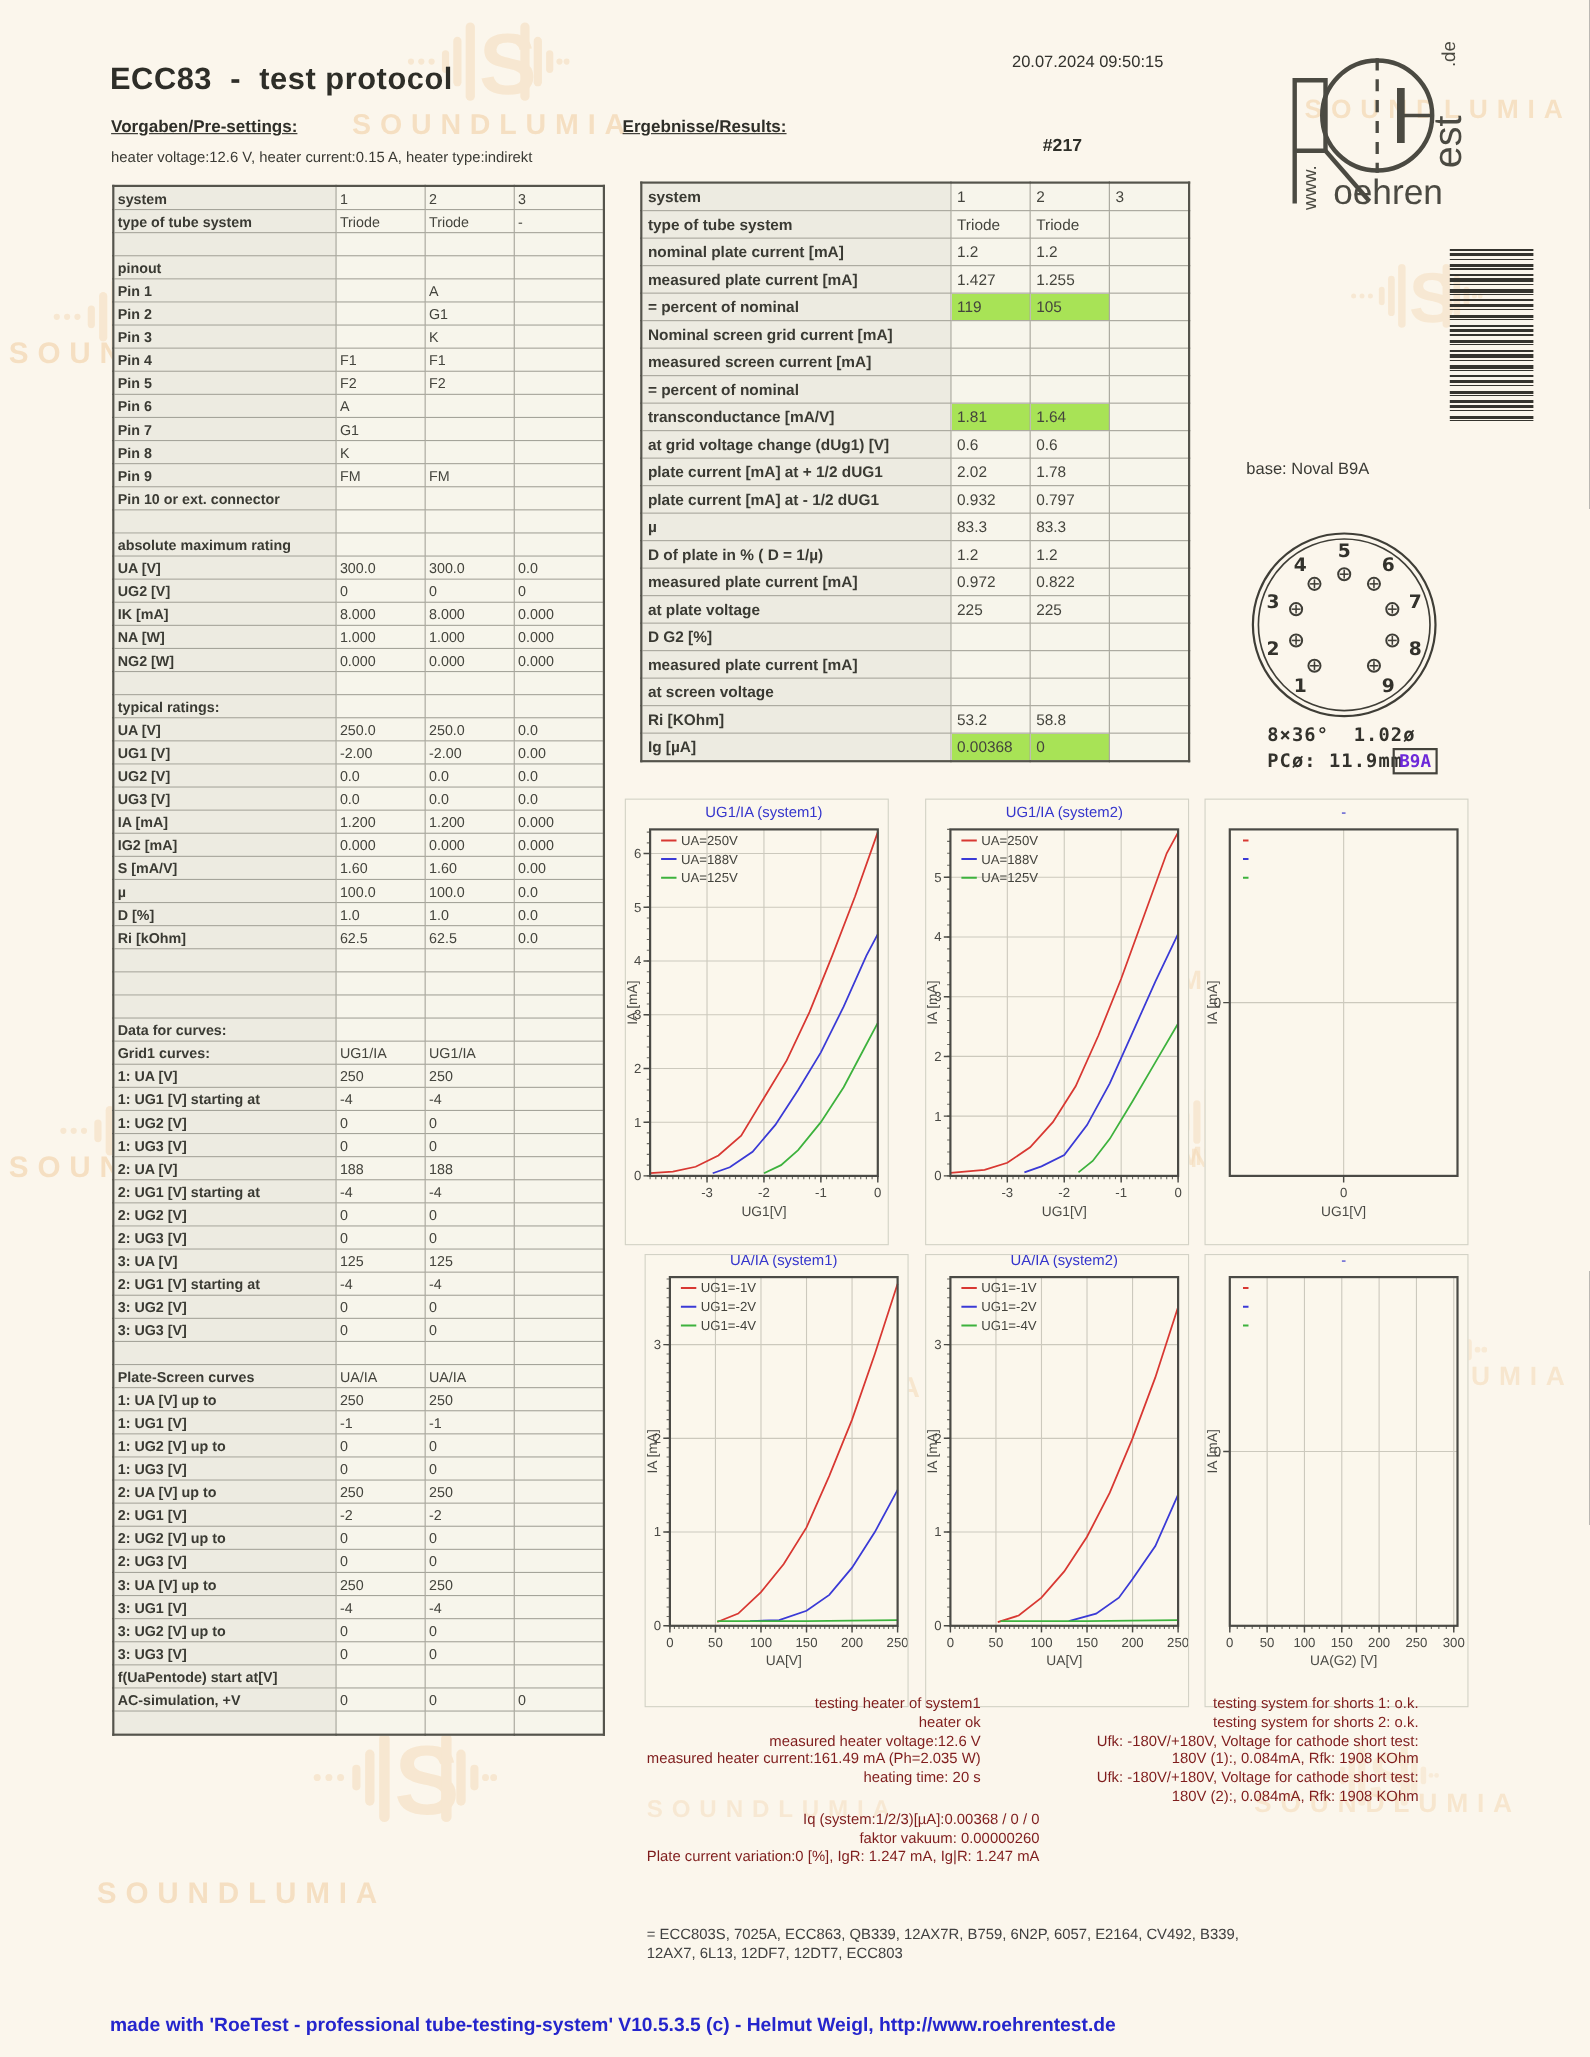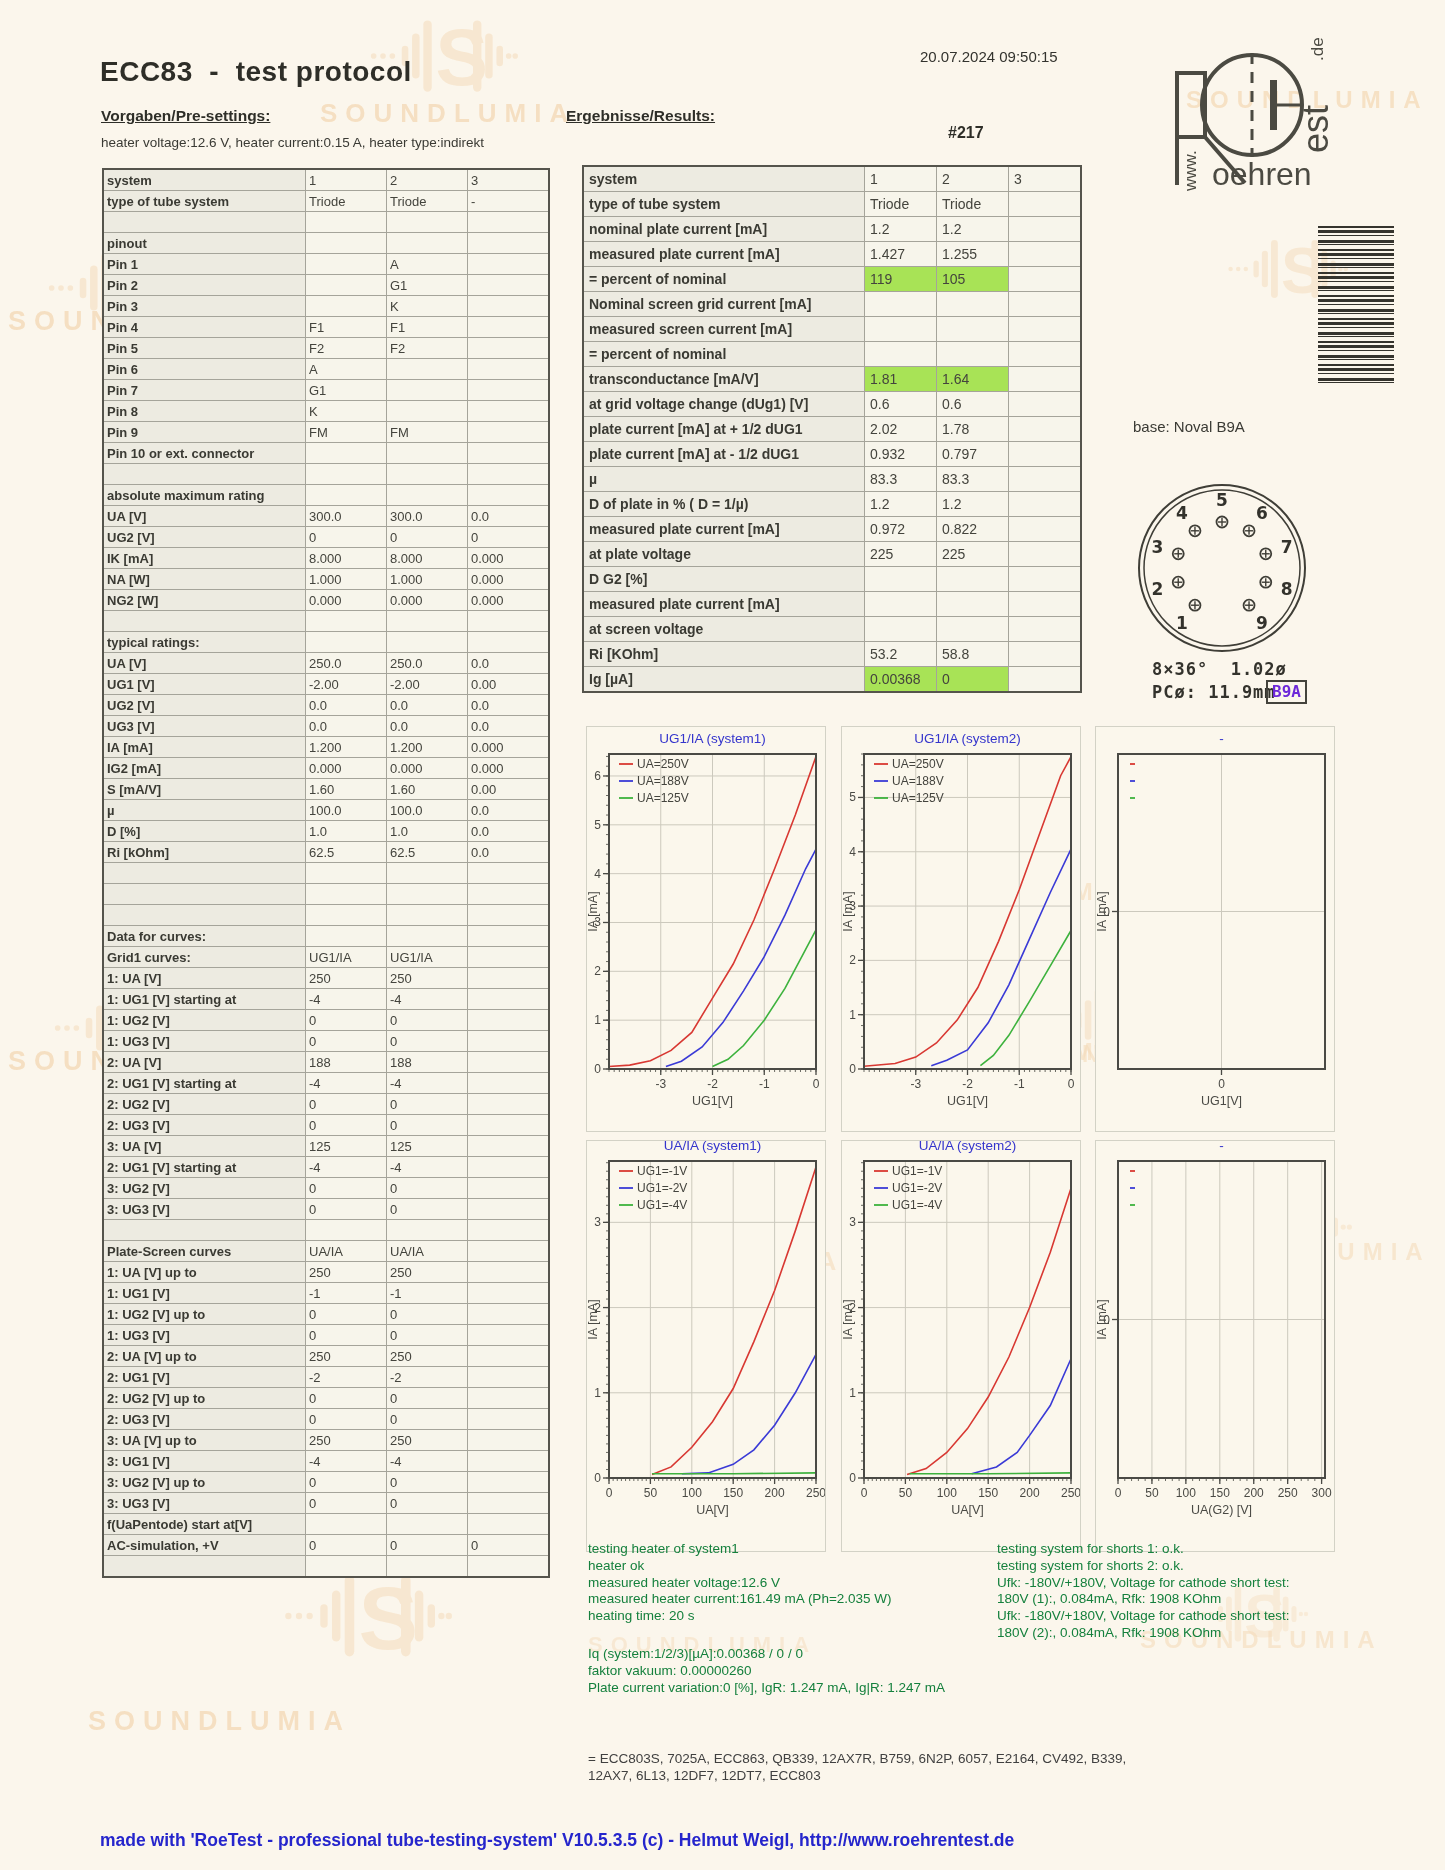--- a/index.html
+++ b/index.html
@@ -32,21 +32,21 @@
   .chart-cell{position:absolute; border:1px solid #d3d2c6; background:#fbf7ec;}
   
   #base-label{left:1133px; top:418px; font-size:15px; color:#3a3a34;}
   #socket-box{left:1130px; top:440px;}
   #pin-spec{left:1152px; top:658px; font-family:"DejaVu Sans Mono", monospace; font-weight:bold; font-size:17px; color:#33322c; line-height:23px; letter-spacing:1px; white-space:pre;}
   #b9a-badge{left:1266px; top:680px; font-family:"DejaVu Sans Mono", monospace; font-weight:bold; font-size:16px; color:#6d28d9; border:2px solid #44433c; padding:0 4px; line-height:20px;}
   
   #barcode{left:1318px; top:226px; width:76px; height:160px;
     background:repeating-linear-gradient(180deg,#35342e 0 2px,rgba(0,0,0,0) 2px 4px,#35342e 4px 7px,rgba(0,0,0,0) 7px 9px,#35342e 9px 10px,rgba(0,0,0,0) 10px 14px,#35342e 14px 17px,rgba(0,0,0,0) 17px 18px,#35342e 18px 19px,rgba(0,0,0,0) 19px 23px);}
   
-  .note-block{font-size:13.5px; line-height:16.8px; color:#15803d;}
+  .note-block{font-size:13.5px; line-height:16.8px; color:#7f1d1d;text-align:right;}
   #notes-left{left:588px; top:1541px;}
   #notes-right{left:997px; top:1541px;}
   #iq-block{left:588px; top:1646px;}
   #equivalents{left:588px; top:1750px; width:560px; font-size:13.5px; line-height:17px; color:#404040; white-space:pre-line;}
   #footer{left:100px; top:1830px; font-size:17.5px; font-weight:bold; color:#2525cc;}
   
   .wm-text{position:absolute; font-weight:bold; color:#f5dcbb; letter-spacing:8px; white-space:nowrap; pointer-events:none;}
   .wm-icon{position:absolute; pointer-events:none;}
 </style>
 </head>
@@ -740,21 +740,21 @@
         <circle cx="119.03812160545377" cy="165.21478174124758" r="5.5" fill="none" stroke="#3f3e37" stroke-width="1.8"></circle>
         <line x1="115.03812160545377" y1="165.21478174124758" x2="123.03812160545377" y2="165.21478174124758" stroke="#3f3e37" stroke-width="1.4"></line>
         <line x1="119.03812160545377" y1="161.21478174124758" x2="119.03812160545377" y2="169.21478174124758" stroke="#3f3e37" stroke-width="1.4"></line>
         <text x="131.96939715588817" y="189.0131556174964" text-anchor="middle" font-size="17" font-weight="bold" fill="#33322c" font-family="DejaVu Sans, sans-serif">9</text>
       </g>
     </svg>
   <div class="abs" id="pin-spec"><span>8×36°  1.02ø</span><br><span>PCø: 11.9mm</span></div>
   <div class="abs" id="b9a-badge">B9A</div>
 
   <div id="charts">
-      <div class="chart-cell" style="left: 586px; top: 726px; width: 238px; height: 404px;"><svg width="238" height="404">
+      <div class="chart-cell" style="left: 568px; top: 726px; width: 238px; height: 404px;"><svg width="238" height="404">
           <text x="125.5" y="16" text-anchor="middle" font-size="13.5" fill="#3535cc" font-family="Liberation Sans, sans-serif">UG1/IA (system1)</text>
           <line x1="73.75" y1="27" x2="73.75" y2="342" stroke="#ccc9bd" stroke-width="1"></line>
           <line x1="125.5" y1="27" x2="125.5" y2="342" stroke="#ccc9bd" stroke-width="1"></line>
           <line x1="177.25" y1="27" x2="177.25" y2="342" stroke="#ccc9bd" stroke-width="1"></line>
           <line x1="22" y1="293.16279069767444" x2="229" y2="293.16279069767444" stroke="#ccc9bd" stroke-width="1"></line>
           <line x1="22" y1="244.32558139534882" x2="229" y2="244.32558139534882" stroke="#ccc9bd" stroke-width="1"></line>
           <line x1="22" y1="195.48837209302326" x2="229" y2="195.48837209302326" stroke="#ccc9bd" stroke-width="1"></line>
           <line x1="22" y1="146.65116279069767" x2="229" y2="146.65116279069767" stroke="#ccc9bd" stroke-width="1"></line>
           <line x1="22" y1="97.8139534883721" x2="229" y2="97.8139534883721" stroke="#ccc9bd" stroke-width="1"></line>
           <line x1="22" y1="48.97674418604652" x2="229" y2="48.97674418604652" stroke="#ccc9bd" stroke-width="1"></line>

